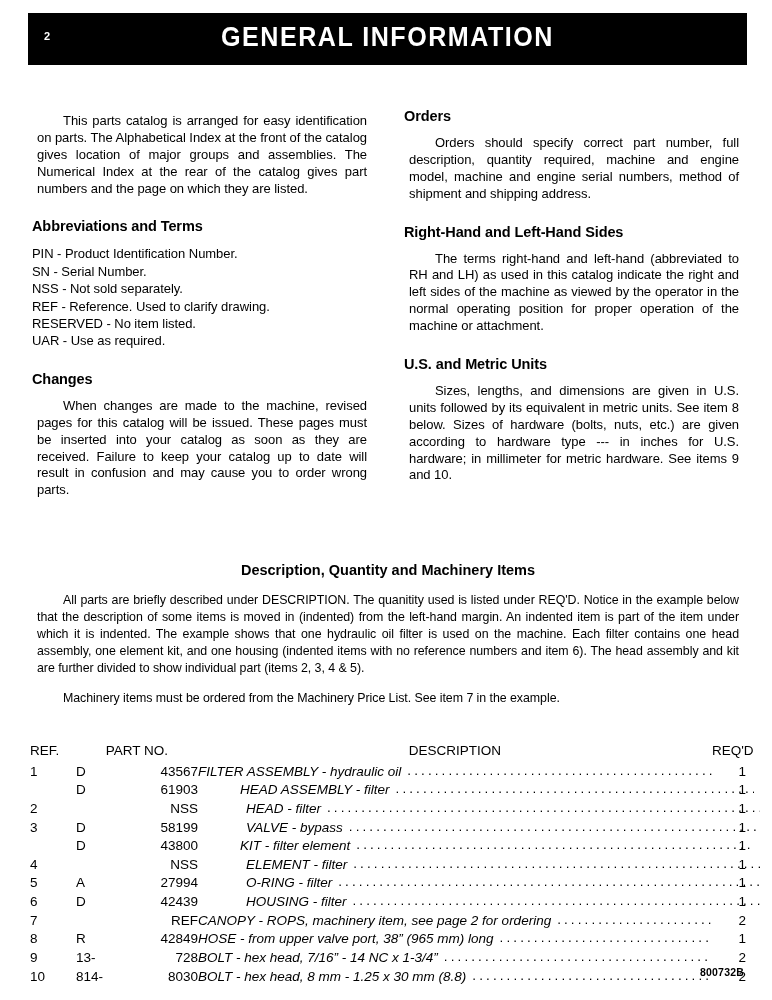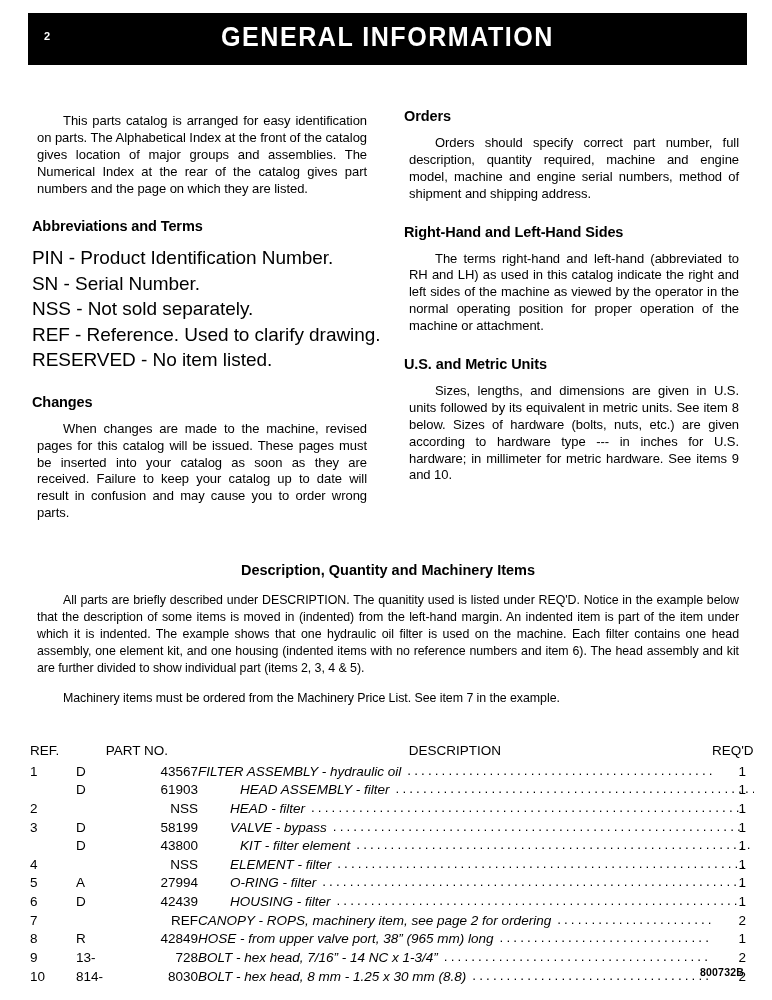--- a/index.html
+++ b/index.html
@@ -81,21 +81,21 @@
     text-indent: 26px;
     letter-spacing: -0.05px;
   }
 
   ul.abbrev-list {
     margin: 0;
     padding: 0;
     list-style: none;
   }
   ul.abbrev-list li {
-    font-size: 19px;
+    font-size: 13px;
     line-height: 1.34;
     letter-spacing: -0.05px;
     white-space: nowrap;
   }
 
   
   .fullwidth {
     position: absolute;
     left: 32px;
     top: 562px;
@@ -168,21 +168,21 @@
     overflow: hidden;
     white-space: nowrap;
     margin-left: 6px;
     letter-spacing: 3.1px;
     font-size: 13.5px;
     position: relative;
     top: -1px;
   }
   .ind0 { padding-left: 0px;  }
   .ind1 { padding-left: 42px; }
-  .ind2 { padding-left: 32px; }
+  .ind2 { padding-left: 48px; }
 
   
   .doc-code {
     position: absolute;
     right: 28px;
     bottom: 22px;
     font-size: 10.5px;
     font-weight: bold;
     letter-spacing: 0.2px;
     padding-left: 12px;
@@ -205,20 +205,21 @@
     </div>
 
     <div class="sec">
       <h2 class="sec-head">Abbreviations and Terms</h2>
       <ul class="abbrev-list">
         <li>PIN - Product Identification Number.</li>
         <li>SN - Serial Number.</li>
         <li>NSS - Not sold separately.</li>
         <li>REF - Reference. Used to clarify drawing.</li>
         <li>RESERVED - No item listed.</li>
+        <li>UAR - Use as required.</li>
       </ul>
     </div>
 
     <div class="sec">
       <h2 class="sec-head">Changes</h2>
       <p class="body-text">When changes are made to the machine, revised pages for this catalog will be issued. These pages must be inserted into your catalog as soon as they are received. Failure to keep your catalog up to date will result in confusion and may cause you to order wrong parts.</p>
     </div>
 
   </div>
 

